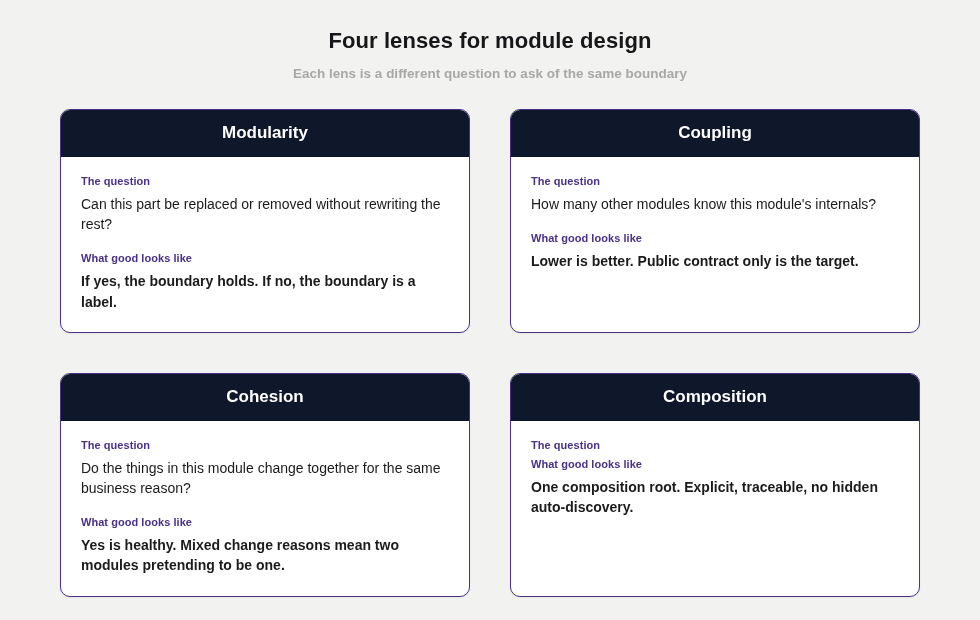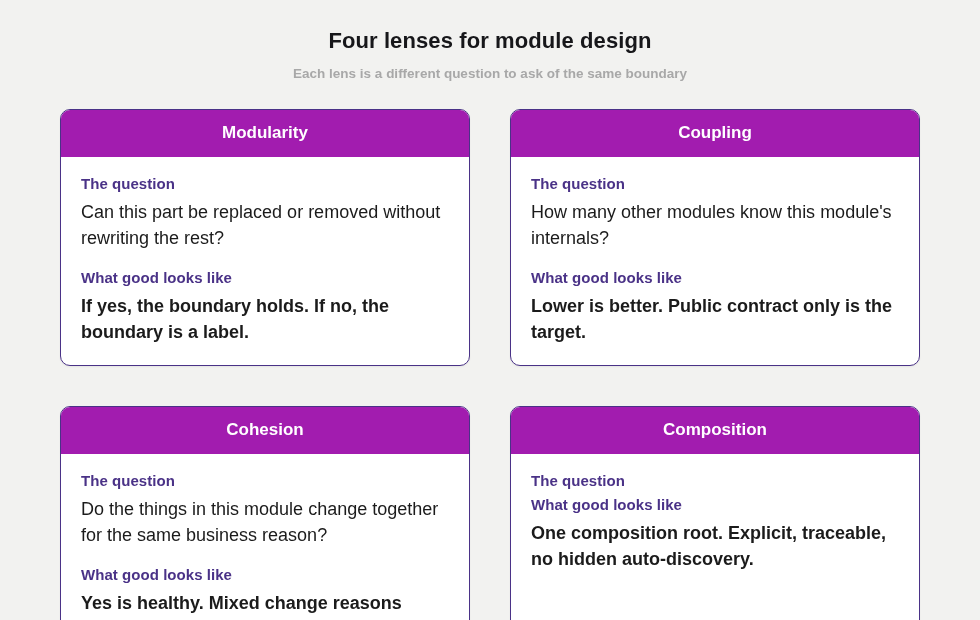--- a/index.html
+++ b/index.html
@@ -46,41 +46,41 @@
   .card {
     border: 1.5px solid #4a3287;
     border-radius: 10px;
     background: #ffffff;
     overflow: hidden;
     display: flex;
     flex-direction: column;
     box-shadow: 0 1px 2px rgba(0,0,0,0.06);
   }
   .card-header {
-    background: #a21caf;
+    background: #0f172a;
     color: #ffffff;
     text-align: center;
     font-size: 17px;
     font-weight: bold;
     padding: 14px 10px 14px 10px;
     line-height: 1.1;
   }
   .card-body {
     padding: 18px 20px 20px 20px;
     flex: 1;
   }
   .field-label {
     color: #4a3287;
-    font-size: 15px;
+    font-size: 11px;
     font-weight: bold;
     margin: 0 0 7px 0;
     letter-spacing: 0.05px;
   }
   .field-value {
-    font-size: 18px;
+    font-size: 14px;
     line-height: 1.45;
     color: #1b1b1b;
     margin: 0 0 18px 0;
   }
   .field-value.last {
     margin-bottom: 0;
     font-weight: bold;
   }
 </style>
 </head>

